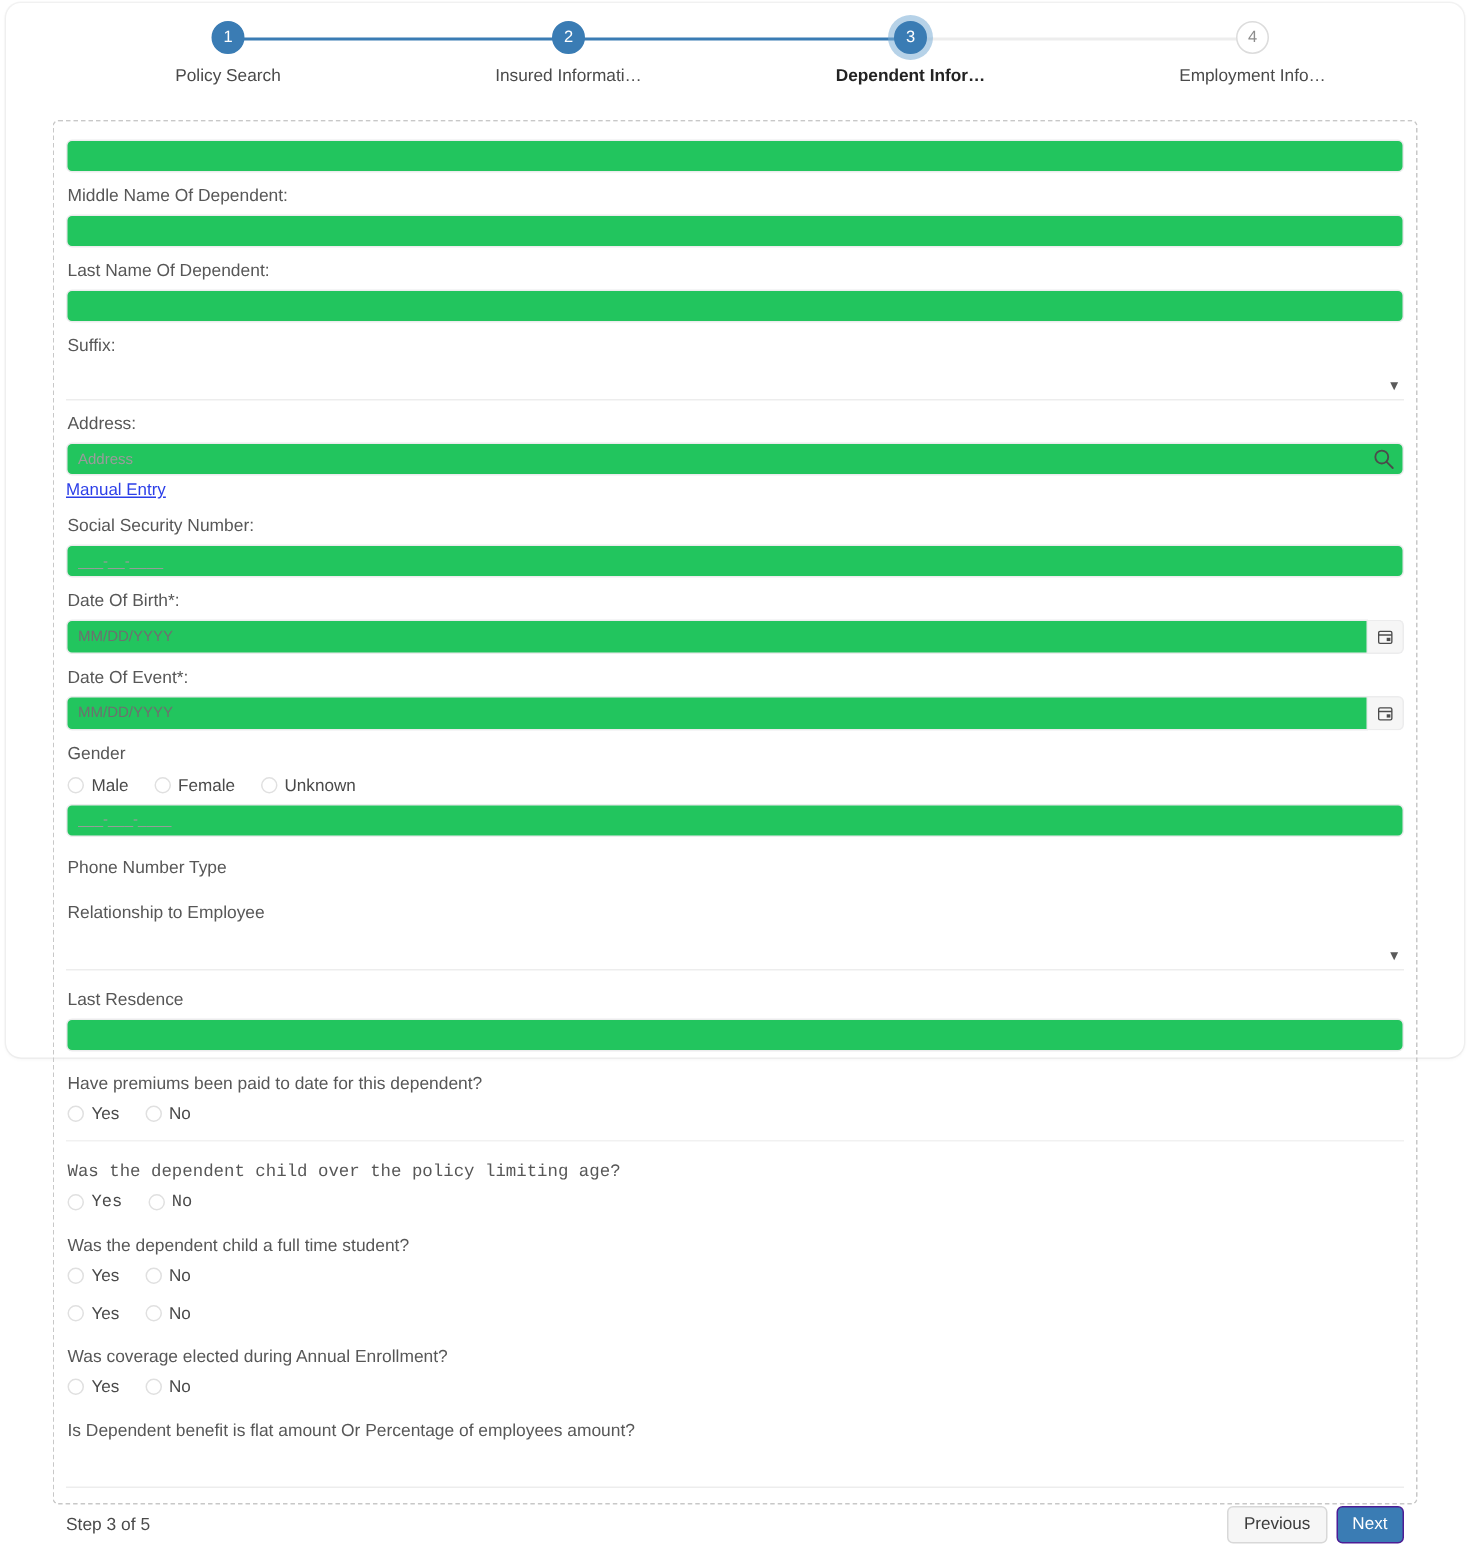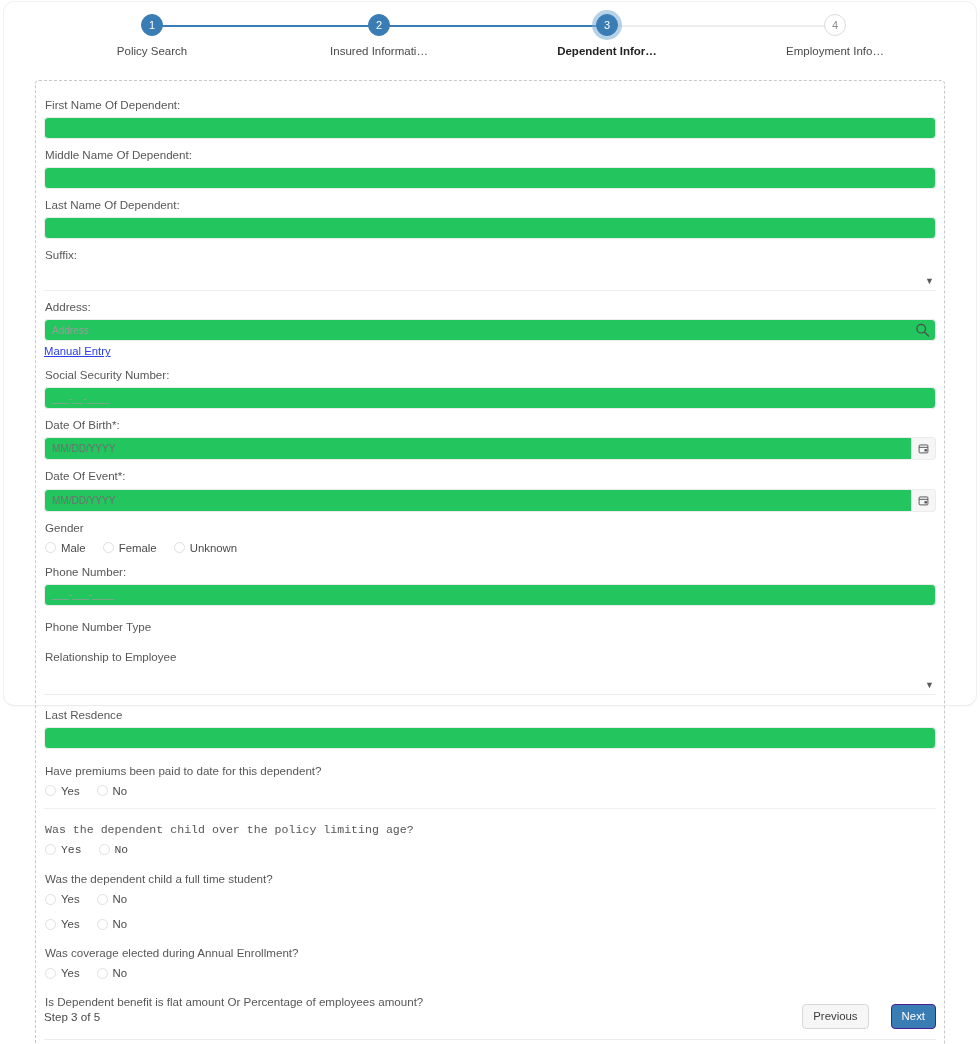--- a/index.html
+++ b/index.html
@@ -185,21 +185,21 @@
   }
 
   
   #footer {
     position: absolute;
     left: 44px; top: 1004px;
     width: 892px;
     display: flex; align-items: center; justify-content: space-between;
   }
   #step-counter { font-size: 11.6px; color: #4a4a4a; }
-  .btns { display: flex; gap: 22px; }
+  .btns { display: flex; gap: 6px; }
   .btn {
     font-family: "Liberation Sans", sans-serif;
     font-size: 11.4px;
     border-radius: 4px;
     padding: 4px 10px;
     cursor: pointer;
     line-height: 1.3;
   }
   .btn-sec {
     background: #f6f6f6;
@@ -236,21 +236,20 @@
   </div>
   <div class="step" style="left:835px;">
     <div class="step-bubble todo">4</div>
     <div class="step-label">Employment Info…</div>
   </div>
 </div>
 
 <div id="form-area">
 
   <div class="field">
-    <div class="field-label">First Name Of Dependent:</div>
     <input class="txt" type="text" value="" style="">
   </div>
 
   <div class="field">
     <div class="field-label">Middle Name Of Dependent:</div>
     <input class="txt" type="text" value="" style="">
   </div>
 
   <div class="field">
     <div class="field-label">Last Name Of Dependent:</div>
@@ -323,21 +322,20 @@
         <span class="radio-text">Female</span>
       </label>
       <label class="radio-item">
         <span class="radio-dot"></span>
         <span class="radio-text">Unknown</span>
       </label>
     </div>
   </div>
 
   <div class="field">
-    <div class="field-label">Phone Number:</div>
     <input class="txt" type="text" placeholder="___-___-____" style="">
   </div>
 
   <div class="field" style="padding-top:9px;">
     <div class="field-label">Phone Number Type</div>
   </div>
 
   <div class="field" style="padding-top:6px;">
     <div class="field-label">Relationship to Employee</div>
     <div class="uline" style="height:26px;">

